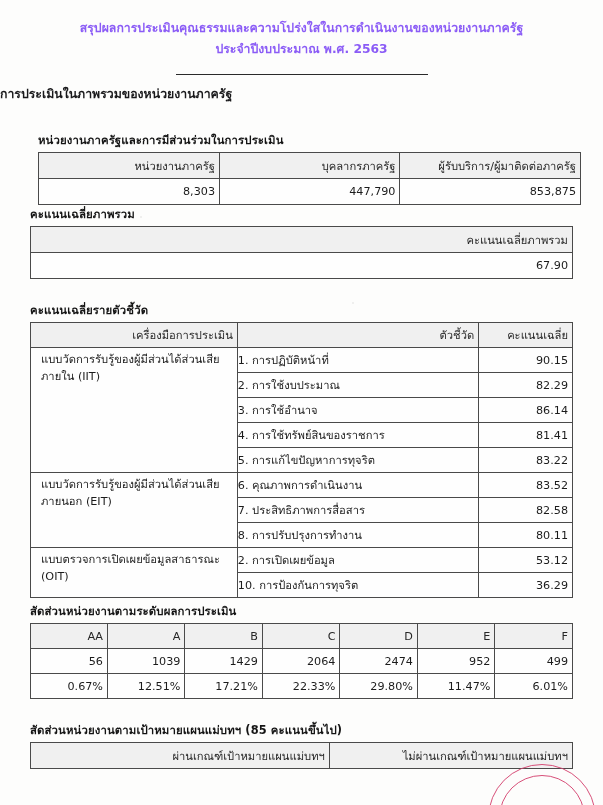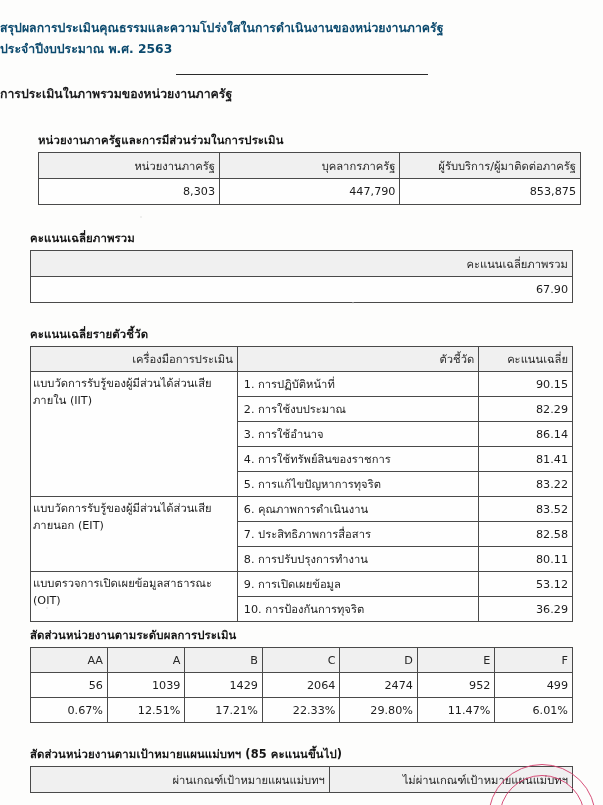--- a/index.html
+++ b/index.html
@@ -18,24 +18,25 @@
   }
 
   .page {
     position: absolute;
     inset: 0;
     background: #fdfdfc;
   }
 
   
   .doc-title {
+    text-align: center;
     font-size: 12.3px;
     line-height: 21px;
     font-weight: 600;
-    color: #0c4a6e;
+    color: #8b5cf6;
     padding-top: 18px;
   }
   .doc-title .line2 { display: block; }
 
   .rule-wrap {
     display: flex;
     justify-content: center;
     margin-top: 14px;
   }
   .rule {
@@ -58,21 +59,21 @@
     margin: 0 30px;
   }
   .sec-head {
     font-size: 11.4px;
     font-weight: 700;
     color: #141414;
     margin-bottom: 3px;
     letter-spacing: 0.1px;
   }
   .sp-1 { margin-top: 28px; padding-left: 8px; }
-  .sp-2 { margin-top: 24px; }
+  .sp-2 { }
   .sp-3 { margin-top: 22px; }
   .sp-4 { margin-top: 4px; }
   .sp-5 { margin-top: 22px; }
 
   
   table.tbl {
     border-collapse: collapse;
     width: 543px;
     table-layout: fixed;
   }
@@ -95,28 +96,28 @@
   
   .t-part td, .t-part th { height: 19px; }
 
   
   .t-overall td, .t-overall th { height: 19px; }
 
   
   .t-ind th, .t-ind td { height: 18px; }
   .t-ind td.tool {
     text-align: left;
-    padding-left: 2px;
+    padding-left: 10px;
     line-height: 17px;
     vertical-align: top;
     padding-top: 3px;
   }
   .t-ind td.ind {
     text-align: left;
-    padding-left: 6px;
+    padding-left: 0;
   }
 
   
   .t-grade th, .t-grade td { height: 18px; }
 
   
   .t-mp th, .t-mp td { height: 19px; }
 
   
   .stamp {
@@ -254,21 +255,21 @@
       <tr>
         <td class="ind">8. การปรับปรุงการทำงาน</td>
         <td>80.11</td>
       </tr>
 
       <tr>
         <td class="tool" rowspan="2">
           <div>แบบตรวจการเปิดเผยข้อมูลสาธารณะ</div>
           <div>(OIT)</div>
         </td>
-        <td class="ind">9. การเปิดเผยข้อมูล</td>
+        <td class="ind">2. การเปิดเผยข้อมูล</td>
         <td>53.12</td>
       </tr>
       <tr>
         <td class="ind">10. การป้องกันการทุจริต</td>
         <td>36.29</td>
       </tr>
     </tbody>
       </table>
   </div>
 

